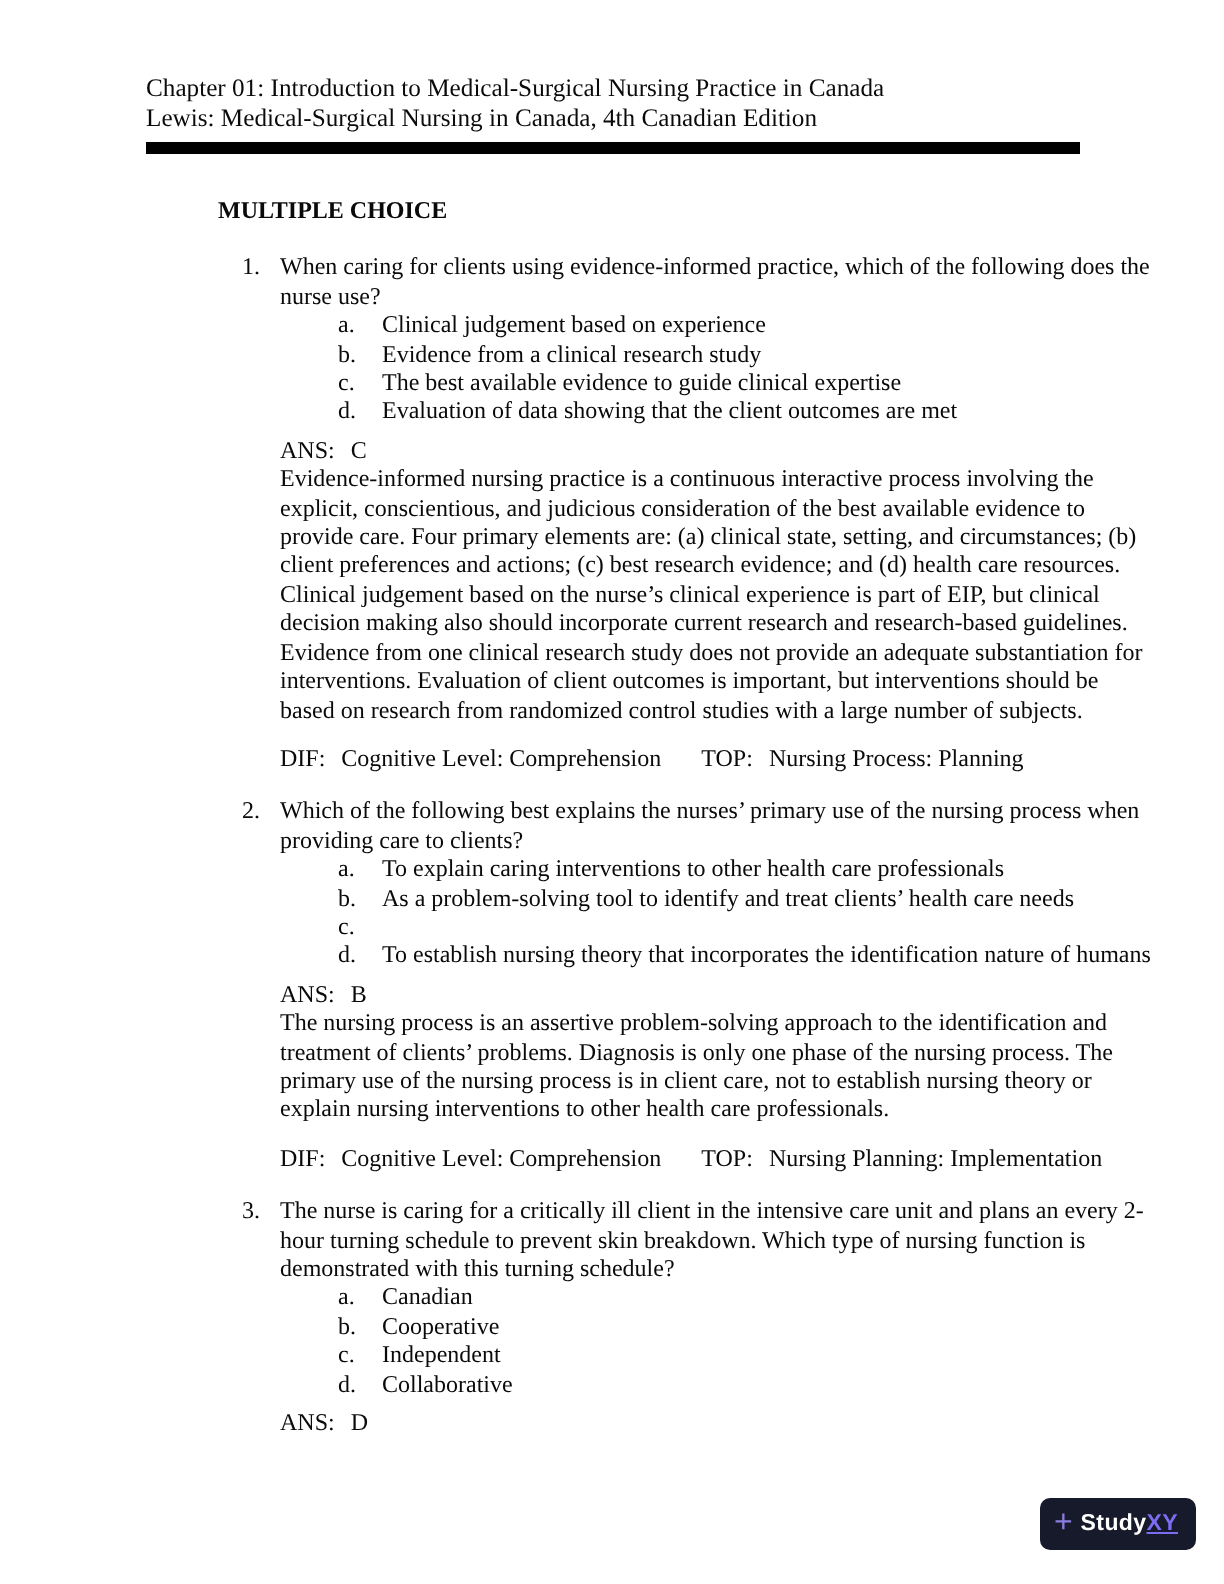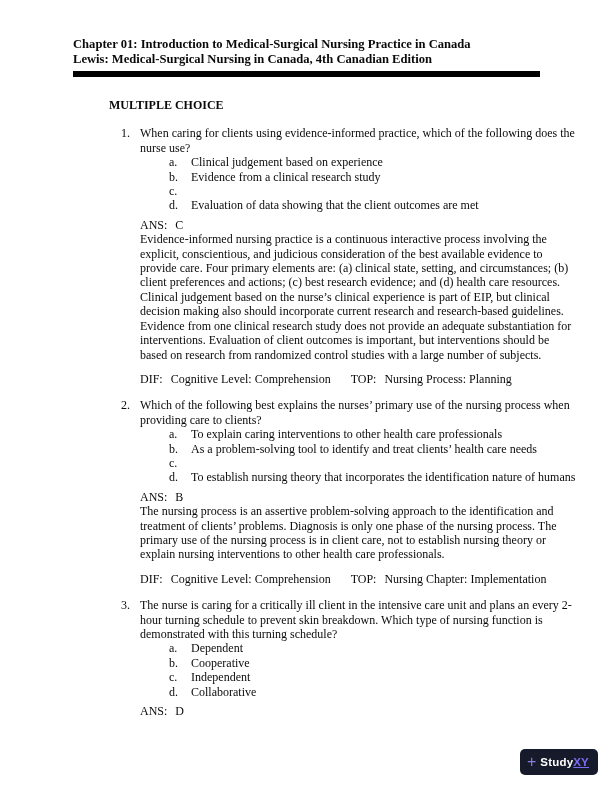--- a/index.html
+++ b/index.html
@@ -12,21 +12,21 @@
     font-family: "Liberation Serif", serif;
     font-size: 12px;
     line-height: 14.4px;
     color: #0a0a0a;
     overflow: hidden;
     box-sizing: border-box;
     padding-top: 37px;
   }
   .header { margin: 0 72px 0 73px; }
   .header-line {
-    font-weight: bold;
+    font-weight: normal;
     font-size: 12.6px;
     line-height: 15px;
     white-space: nowrap;
   }
   .header-rule {
     height: 6px;
     background: #000;
     margin-top: 4px;
   }
   .body { margin: 0 72px 0 109px; }
@@ -94,20 +94,21 @@
           <div class="option">
             <span class="option-letter">a.</span>
             <span>Clinical judgement based on experience</span>
           </div>
           <div class="option">
             <span class="option-letter">b.</span>
             <span>Evidence from a clinical research study</span>
           </div>
           <div class="option">
             <span class="option-letter">c.</span>
+            <span>The best available evidence to guide clinical expertise</span>
           </div>
           <div class="option">
             <span class="option-letter">d.</span>
             <span>Evaluation of data showing that the client outcomes are met</span>
           </div>
           <div class="ans-line">
             <span>ANS:</span><span class="ans-value">C</span>
           </div>
           <div class="rationale">Evidence-informed nursing practice is a continuous interactive process involving the explicit, conscientious, and judicious consideration of the best available evidence to provide care. Four primary elements are: (a) clinical state, setting, and circumstances; (b) client preferences and actions; (c) best research evidence; and (d) health care resources. Clinical judgement based on the nurse’s clinical experience is part of EIP, but clinical decision making also should incorporate current research and research-based guidelines. Evidence from one clinical research study does not provide an adequate substantiation for interventions. Evaluation of client outcomes is important, but interventions should be based on research from randomized control studies with a large number of subjects.</div>
           <div class="meta-line">
@@ -135,34 +136,34 @@
           </div>
           <div class="option">
             <span class="option-letter">d.</span>
             <span>To establish nursing theory that incorporates the identification nature of humans</span>
           </div>
           <div class="ans-line">
             <span>ANS:</span><span class="ans-value">B</span>
           </div>
           <div class="rationale">The nursing process is an assertive problem-solving approach to the identification and treatment of clients’ problems. Diagnosis is only one phase of the nursing process. The primary use of the nursing process is in client care, not to establish nursing theory or explain nursing interventions to other health care professionals.</div>
           <div class="meta-line">
-            <span>DIF:</span><span class="meta-value">Cognitive Level: Comprehension</span><span class="meta-top-label">TOP:</span><span class="meta-value">Nursing Chapter: Implementation</span>
+            <span>DIF:</span><span class="meta-value">Cognitive Level: Comprehension</span><span class="meta-top-label">TOP:</span><span class="meta-value">Nursing Planning: Implementation</span>
           </div>
         </div>
       </div>
     </div>
 
     <div class="question">
       <div class="q-row">
         <div class="q-num">3.</div>
         <div class="q-content">
           <div class="stem">The nurse is caring for a critically ill client in the intensive care unit and plans an every 2-hour turning schedule to prevent skin breakdown. Which type of nursing function is demonstrated with this turning schedule?</div>
           <div class="option">
             <span class="option-letter">a.</span>
-            <span>Dependent</span>
+            <span>Canadian</span>
           </div>
           <div class="option">
             <span class="option-letter">b.</span>
             <span>Cooperative</span>
           </div>
           <div class="option">
             <span class="option-letter">c.</span>
             <span>Independent</span>
           </div>
           <div class="option">

